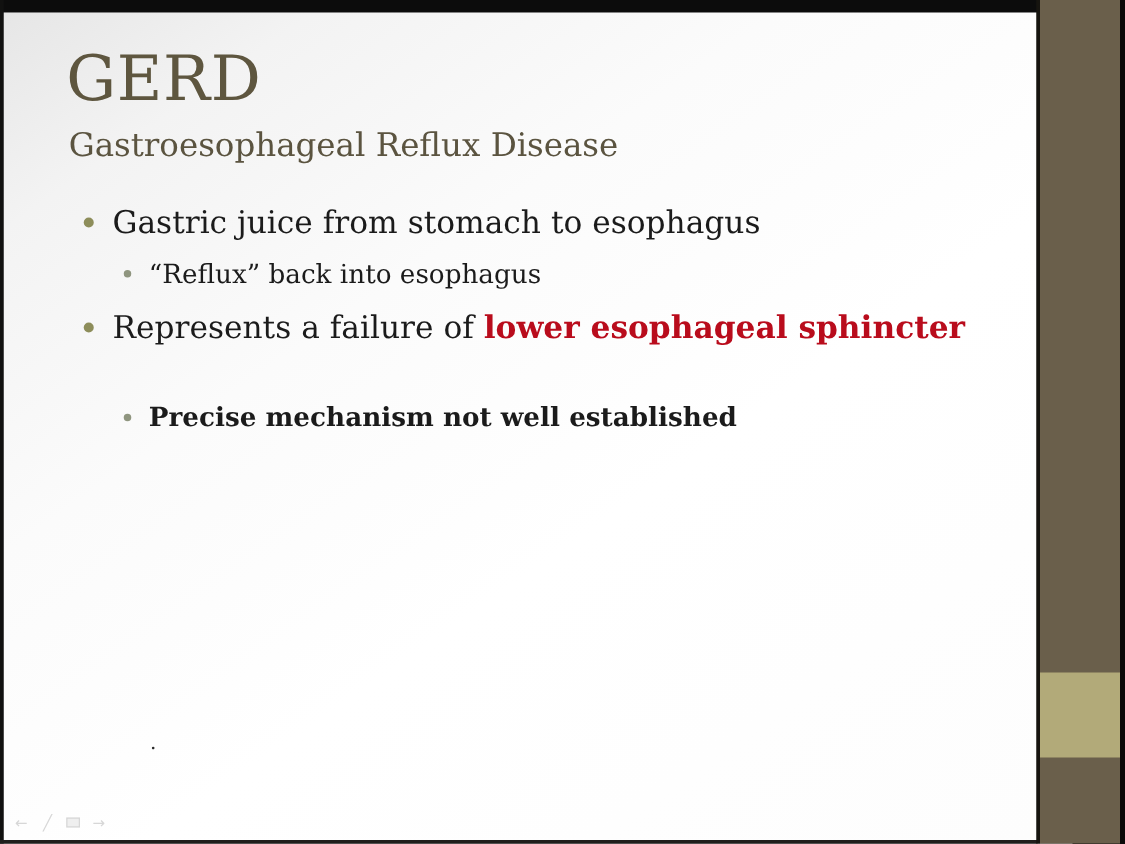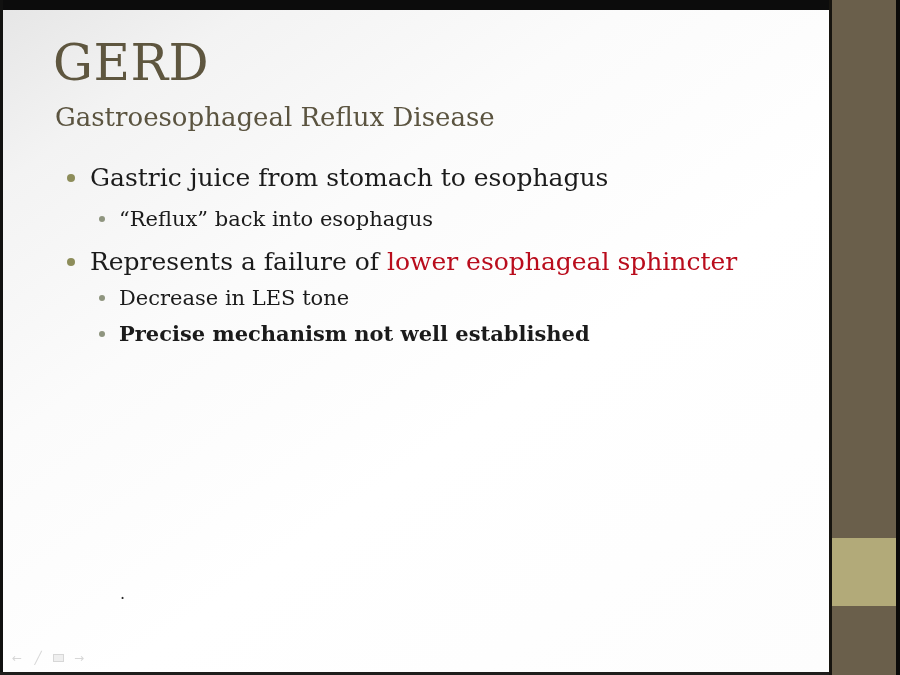--- a/index.html
+++ b/index.html
@@ -58,21 +58,21 @@
   .line { position:absolute; white-space:nowrap; color:#1b1b1b; }
   .line .dot {
     display:inline-block; border-radius:50%;
     vertical-align:middle; margin-right:15px; margin-top:-4px;
   }
   .l1 { left:64px;  font-size:25px; line-height:1.25; }
   .l1 .dot { width:8px; height:8px; background:#8d8d5a; }
   .l2 { left:96px;  font-size:21px; line-height:1.25; }
   .l2 .dot { width:6px; height:6px; background:#8f957f; margin-right:14px; }
 
-  .emphasis { color:#b90c1c; font-weight:normal; }
+  .emphasis { color:#b90c1c; font-weight:bold; }
 
   .stray-period {
     position:absolute; left:117px; top:574px;
     font-size:16px; color:#2a2a2a;
   }
 
   
   .presenter-controls {
     position:absolute; left:8px; top:642px;
     display:flex; gap:9px; align-items:center;
@@ -103,23 +103,20 @@
     </div>
 
     <div class="line l1" style="top:152px;">
       <span class="dot"></span><span>Gastric juice from stomach to esophagus</span>
     </div>
 
     <div class="line l1" style="top:236px;">
       <span class="dot"></span><span>Represents a failure of </span><span class="emphasis">lower esophageal sphincter</span>
     </div>
 
-    <div class="line l2" style="top:275px;">
-      <span class="dot"></span><span>Decrease in LES tone</span>
-    </div>
 
     <div class="line l2" style="top:311px;font-weight:bold;">
       <span class="dot"></span><span>Precise mechanism not well established</span>
     </div>
 
     <div class="stray-period">.</div>
 
     <div class="presenter-controls">
       <span class="pc-icon">←</span>
       <span class="pc-icon">╱</span>

